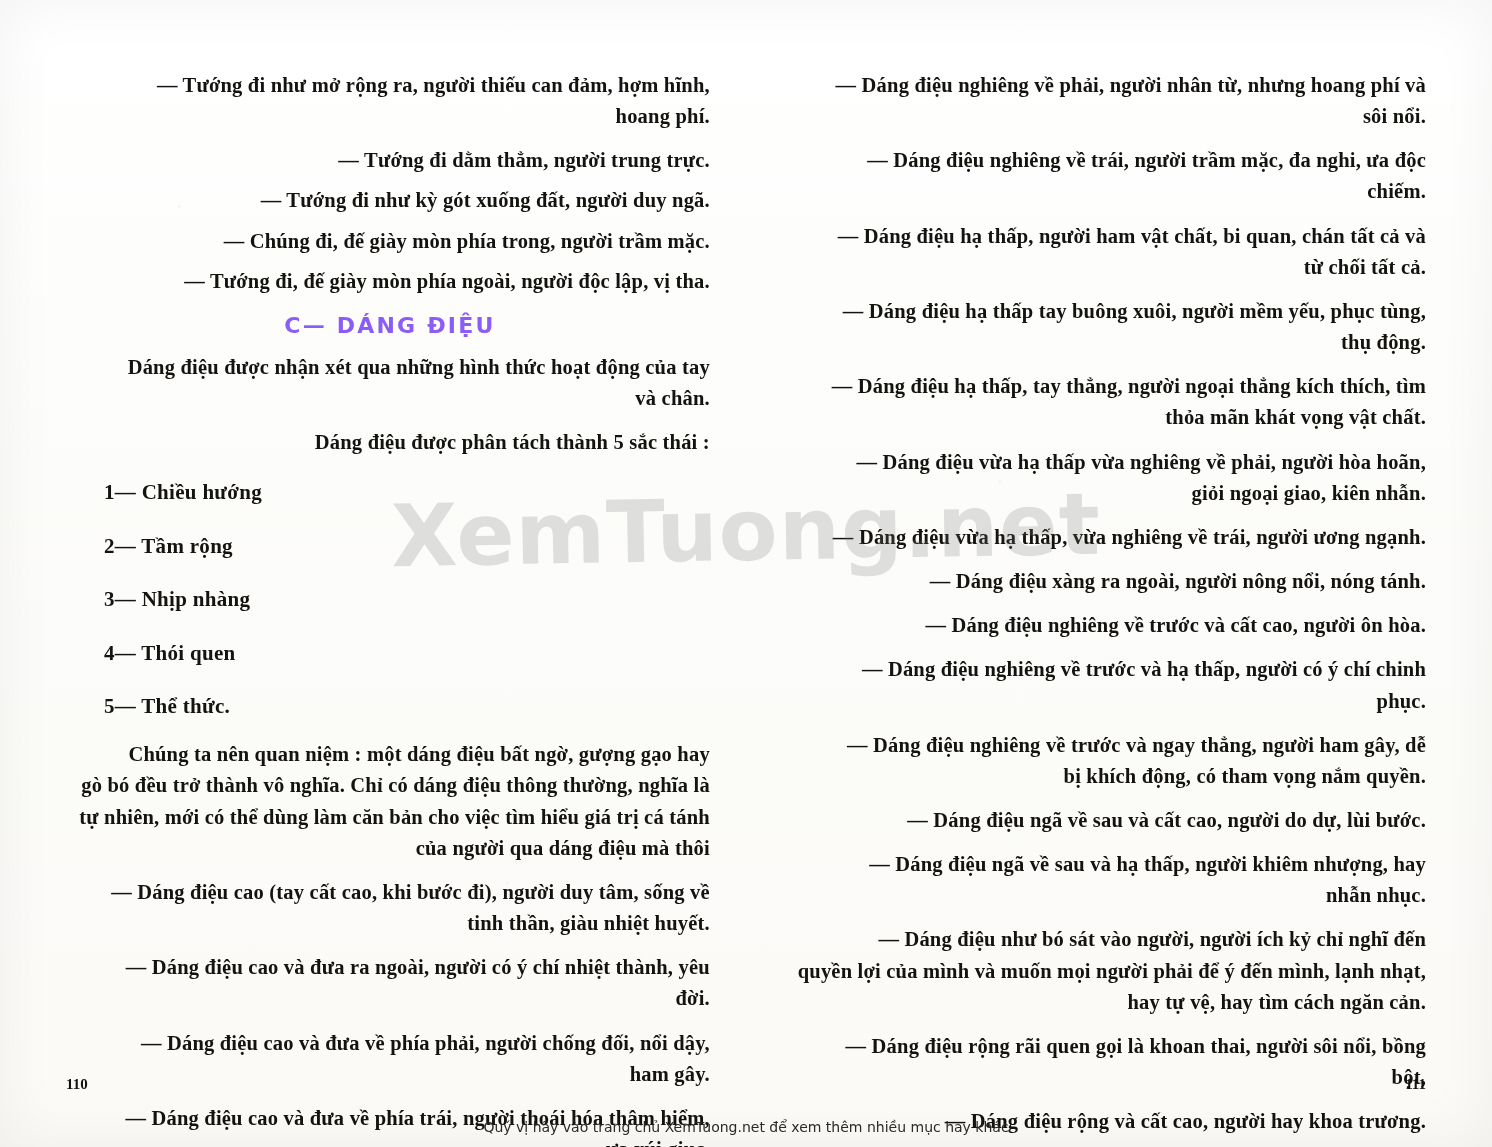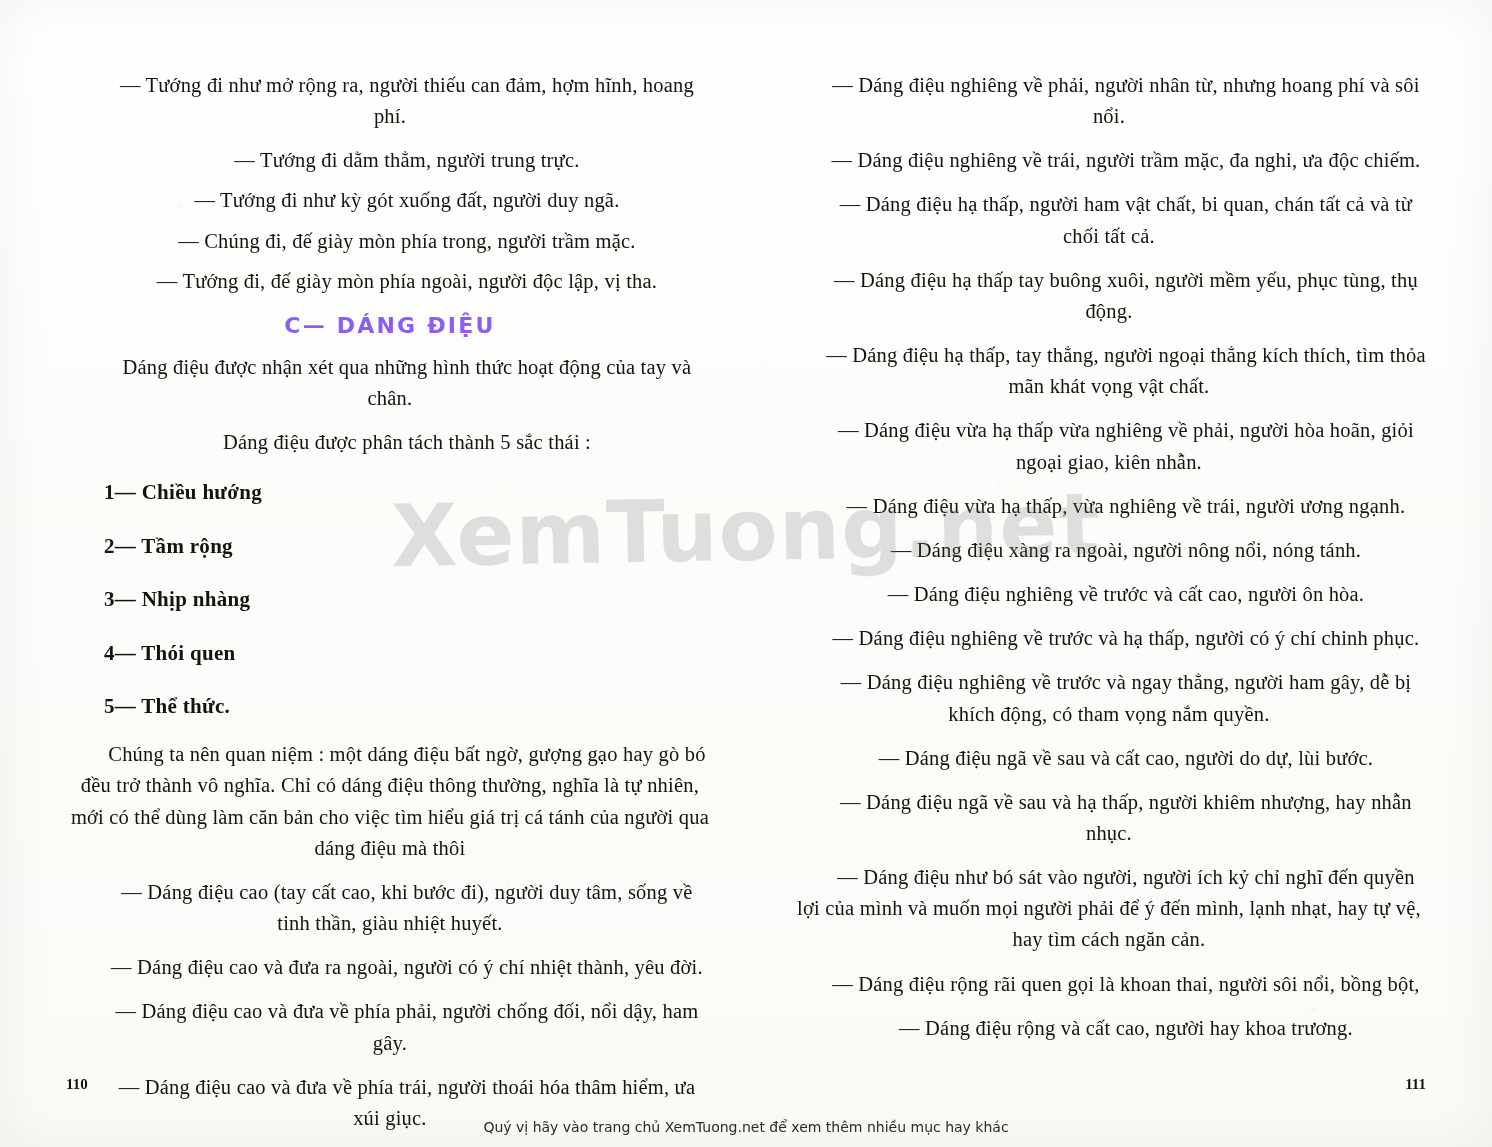--- a/index.html
+++ b/index.html
@@ -44,23 +44,23 @@
     width: 50%;
     box-sizing: border-box;
   }
   .col-left { padding-left: 8px; padding-right: 10px; }
   .col-right { padding-left: 20px; padding-right: 4px; }
 
   p.para {
     margin: 0 0 13px 0;
     font-size: 20.5px;
     line-height: 1.52;
-    text-align: center;
+    text-align: right;
     letter-spacing: 0.2px;
-    font-weight: 400;
+    font-weight: 700;
     color: #15130f;
   }
   p.indent { text-indent: 34px; }
   p.dash { text-indent: 34px; }
   p.tight { margin-bottom: 9px; }
 
   h2.section-head {
     margin: 16px 0 14px 0;
     text-align: center;
     font-size: 22px;

